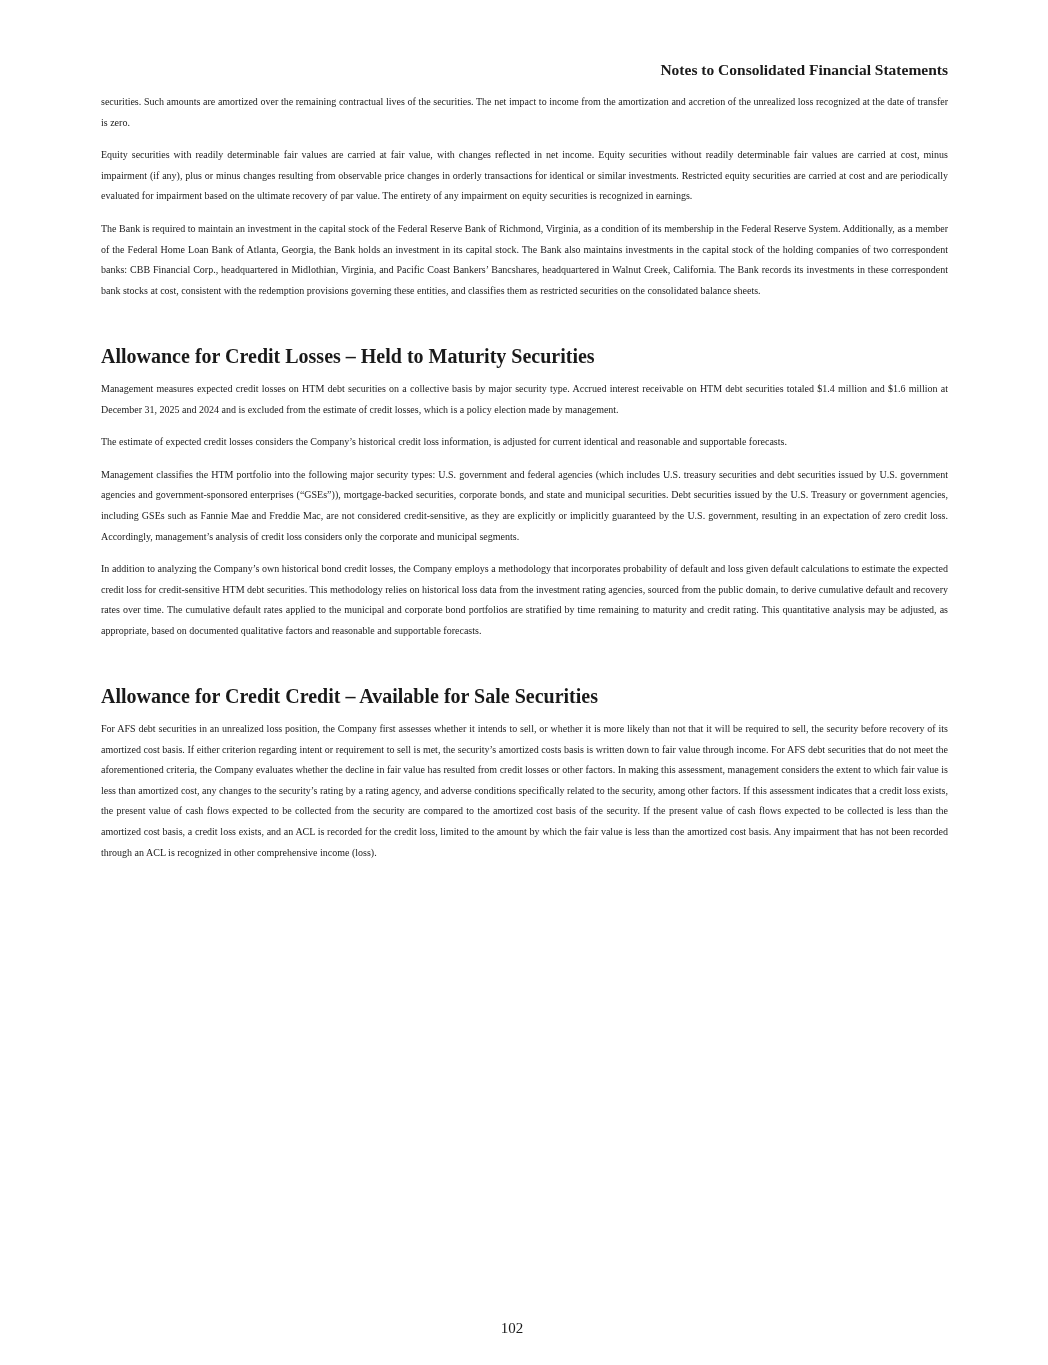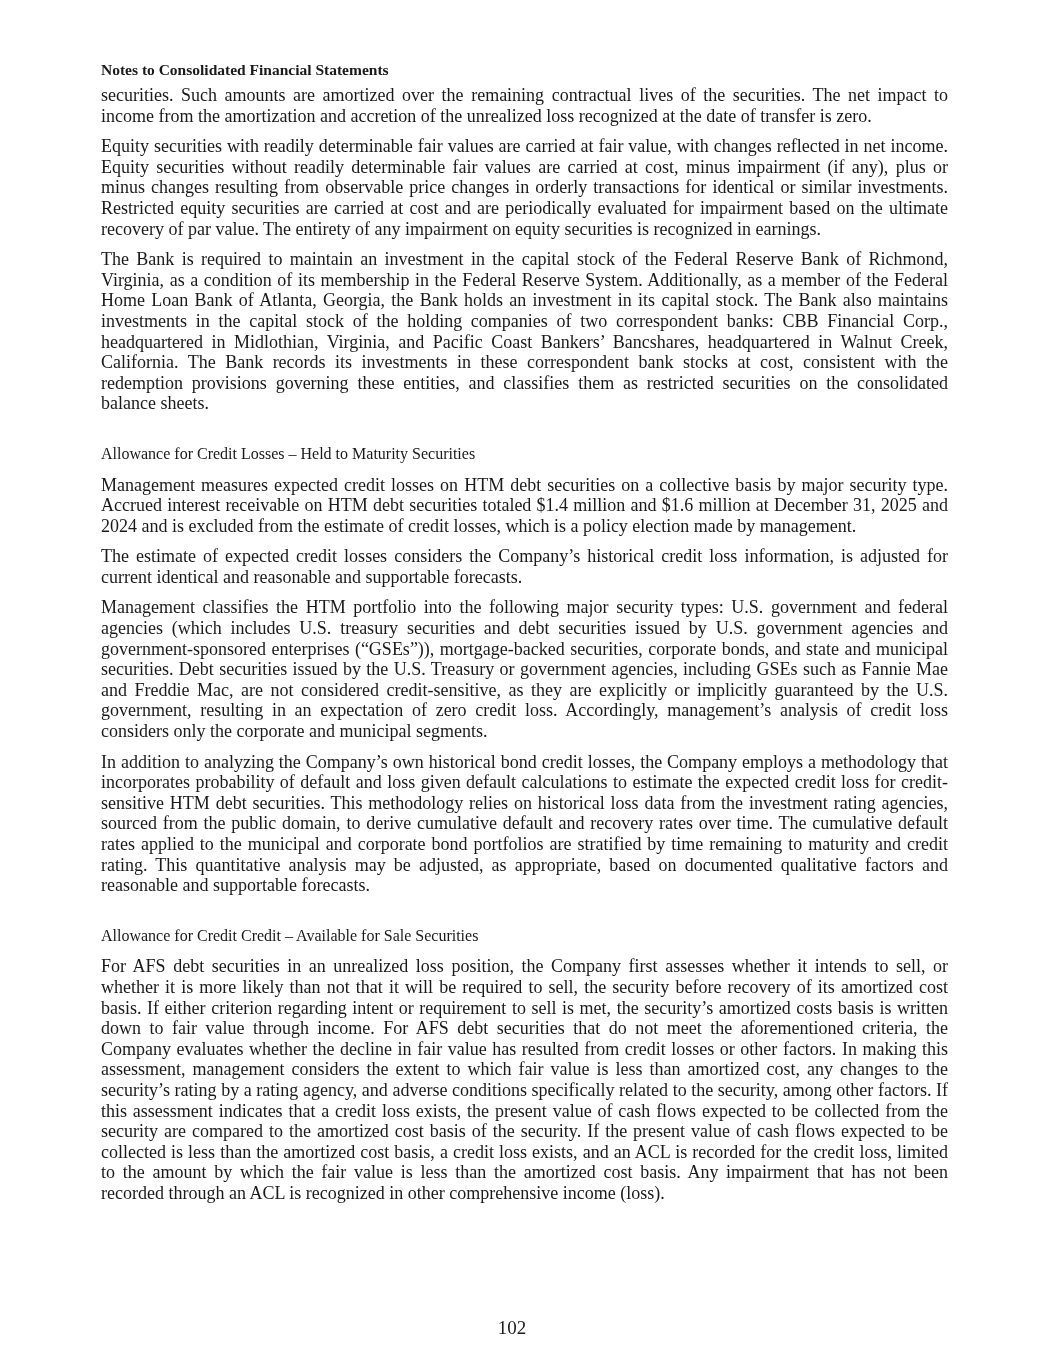--- a/index.html
+++ b/index.html
@@ -15,46 +15,46 @@
       font-family: "Liberation Serif", "DejaVu Serif", serif;
       color: #1a1a1a;
     }
     .page {
       position: absolute;
       left: 101px;
       top: 60px;
       width: 847px;
     }
     .page-header {
-      text-align: left;
+      text-align: right;
       font-weight: bold;
       font-size: 15.5px;
       line-height: 20px;
       margin: 0 0 4px 0;
     }
     p.para {
-      margin: 5px 0 10px 0;
-      font-size: 18px;
+      margin: 12px 0 10px 0;
+      font-size: 10px;
       line-height: 20.6px;
       text-align: justify;
       text-justify: inter-word;
     }
     h2.section-heading {
-      font-size: 16px;
-      font-weight: normal;
+      font-size: 20px;
+      font-weight: bold;
       line-height: 20.6px;
-      margin: 30px 0 10px 0;
+      margin: 45px 0 10px 0;
     }
     .page-number {
       position: absolute;
       left: 0;
       width: 1024px;
       top: 1318px;
       text-align: center;
-      font-size: 19px;
+      font-size: 15px;
       line-height: 20px;
     }
   </style>
 </head>
 <body>
 
 <div class="page">
   <div class="page-header">Notes to Consolidated Financial Statements</div>
 
   <p class="para">securities. Such amounts are amortized over the remaining contractual lives of the securities.  The net impact to income from the amortization and accretion of the unrealized loss recognized at the date of transfer is zero.</p>

